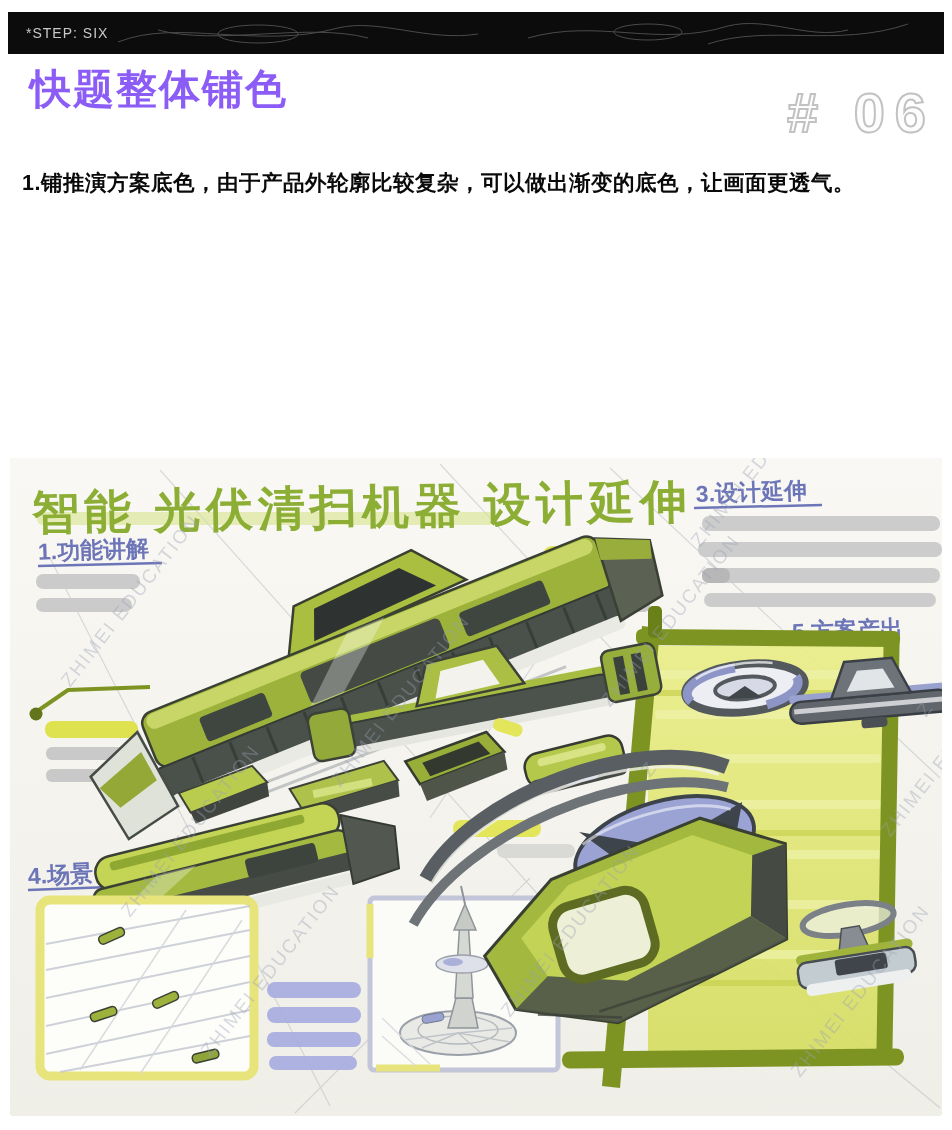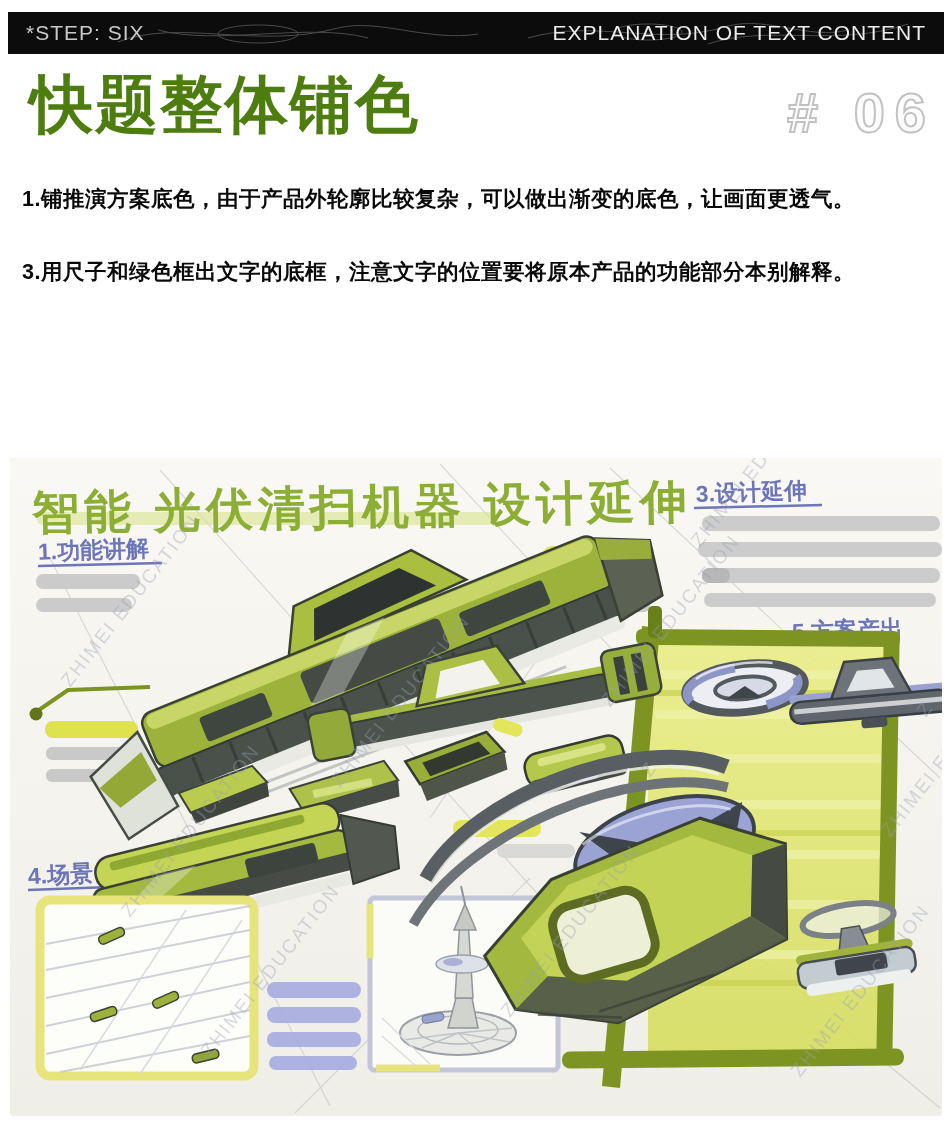--- a/index.html
+++ b/index.html
@@ -5,35 +5,35 @@
   html,body{margin:0;padding:0;}
   body{
     width:952px;height:1130px;position:relative;background:#ffffff;
     font-family:"Liberation Sans","DejaVu Sans",sans-serif;overflow:hidden;
   }
   .header{
     position:absolute;left:8px;top:12px;width:936px;height:42px;
     background:#0c0c0c;display:flex;justify-content:space-between;align-items:center;
     padding:0 18px;box-sizing:border-box;color:#d6d6d6;
   }
-  .header .hl{font-size:21px;letter-spacing:1px;color:#c9c9c9;z-index:2;}
+  .header .hl{font-size:14px;letter-spacing:1px;color:#c9c9c9;z-index:2;}
   .header .hr{font-size:21px;letter-spacing:1px;color:#ececec;z-index:2;}
   .header svg{position:absolute;left:0;top:0;width:100%;height:100%;}
   .page-title{
-    position:absolute;left:30px;top:62px;font-size:63px;font-weight:900;
-    color:#4d7c0f;letter-spacing:2px;
+    position:absolute;left:30px;top:62px;font-size:41px;font-weight:900;
+    color:#8b5cf6;letter-spacing:2px;
   }
   .page-marker{
     position:absolute;right:16px;top:80px;font-size:56px;font-weight:800;
     color:#fdfdfd;-webkit-text-stroke:2px #c2c2c2;letter-spacing:10px;
     text-shadow:0 0 1px #cfcfcf;
   }
   .instructions{position:absolute;left:22px;top:170px;width:912px;}
   .instructions p{
-    margin:16px 0 45px 0;font-size:21.5px;font-weight:700;color:#0a0a0a;line-height:1.3;
+    margin:0 0 45px 0;font-size:21.5px;font-weight:700;color:#0a0a0a;line-height:1.3;
     letter-spacing:0.5px;
   }
   .photo{
     position:absolute;left:10px;top:458px;width:932px;height:658px;
     border-radius:4px;overflow:hidden;background:#f7f6f1;
     box-shadow:0 0 0 1px #e7e5de inset;
     text-align:right;
   }
   .photo svg{display:block;width:932px;height:658px;}
   .wm{fill:#9aa0b5;opacity:.38;font-size:19px;letter-spacing:2px;font-weight:400;}
@@ -48,29 +48,27 @@
     <g stroke="#7f7f7f" stroke-width="1" fill="none" opacity="0.55">
       <path d="M110,30 C170,6 250,38 330,16 C370,6 420,30 470,22"></path>
       <path d="M150,18 C210,34 300,10 360,26"></path>
       <path d="M520,26 C590,6 650,36 720,14 C760,4 800,28 840,18"></path>
       <path d="M700,32 C760,12 830,36 900,12"></path>
       <ellipse cx="250" cy="22" rx="40" ry="9"></ellipse>
       <ellipse cx="640" cy="20" rx="34" ry="8"></ellipse>
     </g>
   </svg>
   <span class="hl">*STEP: SIX</span>
-  <span class="hr">EXPLANATION OF TEXT CONTENT</span>
 </div>
 
 <div class="page-title">快题整体铺色</div>
 <div class="page-marker"># 06</div>
 
 <div class="instructions">
   <p>1.铺推演方案底色，由于产品外轮廓比较复杂，可以做出渐变的底色，让画面更透气。</p>
-  <p>3.用尺子和绿色框出文字的底框，注意文字的位置要将原本产品的功能部分本别解释。</p>
 </div>
 
 <div class="photo">
 <svg viewBox="0 0 932 658">
   <defs>
     <linearGradient id="paperG" x1="0" y1="0" x2="0" y2="1">
       <stop offset="0" stop-color="#f9f8f4"></stop>
           <stop offset="1" stop-color="#efeee7"></stop>
     </linearGradient>
     <linearGradient id="washG" x1="0" y1="0" x2="0" y2="1">

